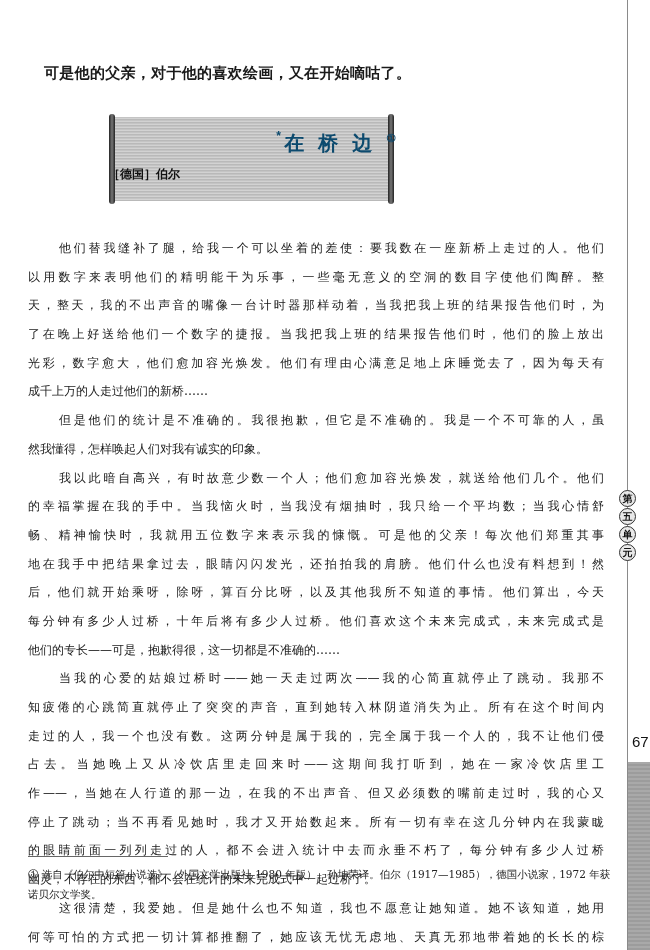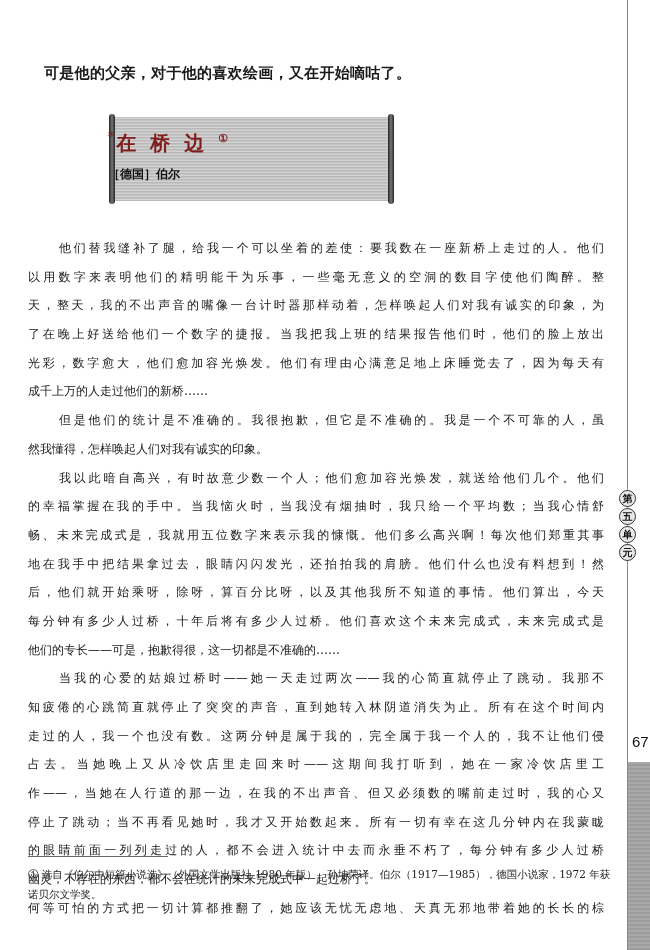--- a/index.html
+++ b/index.html
@@ -14,21 +14,21 @@
                font-size:10px; line-height:15px; text-align:center; font-weight:bold; margin-bottom:1px; color:#111; }
   .page-number { position:absolute; left:632px; top:733px; font-family:"Liberation Sans",sans-serif; font-size:15px; color:#111; }
 
   .lead-line { position:absolute; left:44px; top:64px; font-size:15px; font-weight:bold; letter-spacing:0.3px; }
 
   .banner { position:absolute; left:108px; top:114px; width:288px; height:90px; }
   .banner-bg { position:absolute; left:6px; top:3px; width:276px; height:84px;
     background:repeating-linear-gradient(0deg,#b9b9b9 0 1px,#d2d2d2 1px 2px,#c4c4c4 2px 3px); }
   .roller { position:absolute; top:0; width:6px; height:90px; background:linear-gradient(90deg,#222,#777,#222); border-radius:3px; }
   .roller.left { left:1px; } .roller.right { left:280px; }
-  .banner-title { position:absolute; left:0; width:288px; top:16px; text-align:left; font-size:20px; font-weight:bold; letter-spacing:14px; color:#7f1d1d; }
+  .banner-title { position:absolute; left:0; width:288px; top:16px; text-align:right; font-size:20px; font-weight:bold; letter-spacing:14px; color:#0c4a6e;font-family:Liberation Mono, monospace; }
   .banner-title .star { font-size:12px; vertical-align:top; letter-spacing:2px; }
   .banner-title .note { font-size:11px; vertical-align:super; letter-spacing:0; }
   .banner-author { position:absolute; left:0; width:288px; top:52px; text-align:left; font-size:12px; font-weight:bold; color:#111; }
 
   .body-text { position:absolute; left:28px; top:234px; width:576px; }
   .line { height:28.7px; font-size:12px; line-height:28.7px; white-space:nowrap; text-align:justify; text-align-last:justify; }
   .line.last { text-align-last:left; }
   .line.indent { padding-left:31px; }
 
   .fn-rule { position:absolute; left:28px; top:856px; width:140px; height:1px; background:#666; }
@@ -61,49 +61,50 @@
     <div class="banner-title">
       <span class="star">*</span><span>在桥边</span><span class="note">①</span>
     </div>
     <div class="banner-author">［德国］伯尔</div>
   </div>
 
   <div class="body-text">
     <div>
       <div class="line indent">他们替我缝补了腿，给我一个可以坐着的差使：要我数在一座新桥上走过的人。他们</div>
       <div class="line">以用数字来表明他们的精明能干为乐事，一些毫无意义的空洞的数目字使他们陶醉。整</div>
-      <div class="line">天，整天，我的不出声音的嘴像一台计时器那样动着，怎样唤起人们对我有诚实的印象，为</div>
+      <div class="line">天，整天，我的不出声音的嘴像一台计时器那样动着，当我把我上班的结果报告他们时，为</div>
       <div class="line">了在晚上好送给他们一个数字的捷报。当我把我上班的结果报告他们时，他们的脸上放出</div>
       <div class="line">光彩，数字愈大，他们愈加容光焕发。他们有理由心满意足地上床睡觉去了，因为每天有</div>
       <div class="line last">成千上万的人走过他们的新桥……</div>
     </div>
     <div>
       <div class="line indent">但是他们的统计是不准确的。我很抱歉，但它是不准确的。我是一个不可靠的人，虽</div>
       <div class="line last">然我懂得，怎样唤起人们对我有诚实的印象。</div>
     </div>
     <div>
       <div class="line indent">我以此暗自高兴，有时故意少数一个人；他们愈加容光焕发，就送给他们几个。他们</div>
       <div class="line">的幸福掌握在我的手中。当我恼火时，当我没有烟抽时，我只给一个平均数；当我心情舒</div>
-      <div class="line">畅、未来完成式是，我就用五位数字来表示我的慷慨。他们多么高兴啊！每次他们郑重其事</div>
+      <div class="line">畅、精神愉快时，我就用五位数字来表示我的慷慨。可是他的父亲！每次他们郑重其事</div>
       <div class="line">地在我手中把结果拿过去，眼睛闪闪发光，还拍拍我的肩膀。他们什么也没有料想到！然</div>
       <div class="line">后，他们就开始乘呀，除呀，算百分比呀，以及其他我所不知道的事情。他们算出，今天</div>
       <div class="line">每分钟有多少人过桥，十年后将有多少人过桥。他们喜欢这个未来完成式，未来完成式是</div>
       <div class="line last">他们的专长——可是，抱歉得很，这一切都是不准确的……</div>
     </div>
     <div>
       <div class="line indent">当我的心爱的姑娘过桥时——她一天走过两次——我的心简直就停止了跳动。我那不</div>
       <div class="line">知疲倦的心跳简直就停止了突突的声音，直到她转入林阴道消失为止。所有在这个时间内</div>
       <div class="line">走过的人，我一个也没有数。这两分钟是属于我的，完全属于我一个人的，我不让他们侵</div>
       <div class="line">占去。当她晚上又从冷饮店里走回来时——这期间我打听到，她在一家冷饮店里工</div>
       <div class="line">作——，当她在人行道的那一边，在我的不出声音、但又必须数的嘴前走过时，我的心又</div>
       <div class="line">停止了跳动；当不再看见她时，我才又开始数起来。所有一切有幸在这几分钟内在我蒙眬</div>
       <div class="line">的眼睛前面一列列走过的人，都不会进入统计中去而永垂不朽了，每分钟有多少人过桥</div>
       <div class="line last">幽灵，不存在的东西，都不会在统计的未来完成式中一起过桥了。</div>
     </div>
     <div>
+      <div class="line indent">这很清楚，我爱她。但是她什么也不知道，我也不愿意让她知道。她不该知道，她用</div>
       <div class="line">何等可怕的方式把一切计算都推翻了，她应该无忧无虑地、天真无邪地带着她的长长的棕</div>
 
     </div>
   </div>
 
   <div class="fn-rule"></div>
   <div class="footnote">
     <div class="fline">① 选自《伯尔中短篇小说选》（外国文学出版社 1980 年版）。孙坤荣译。伯尔（1917—1985），德国小说家，1972 年获</div>
     <div class="fline last">诺贝尔文学奖。</div>
   </div>

